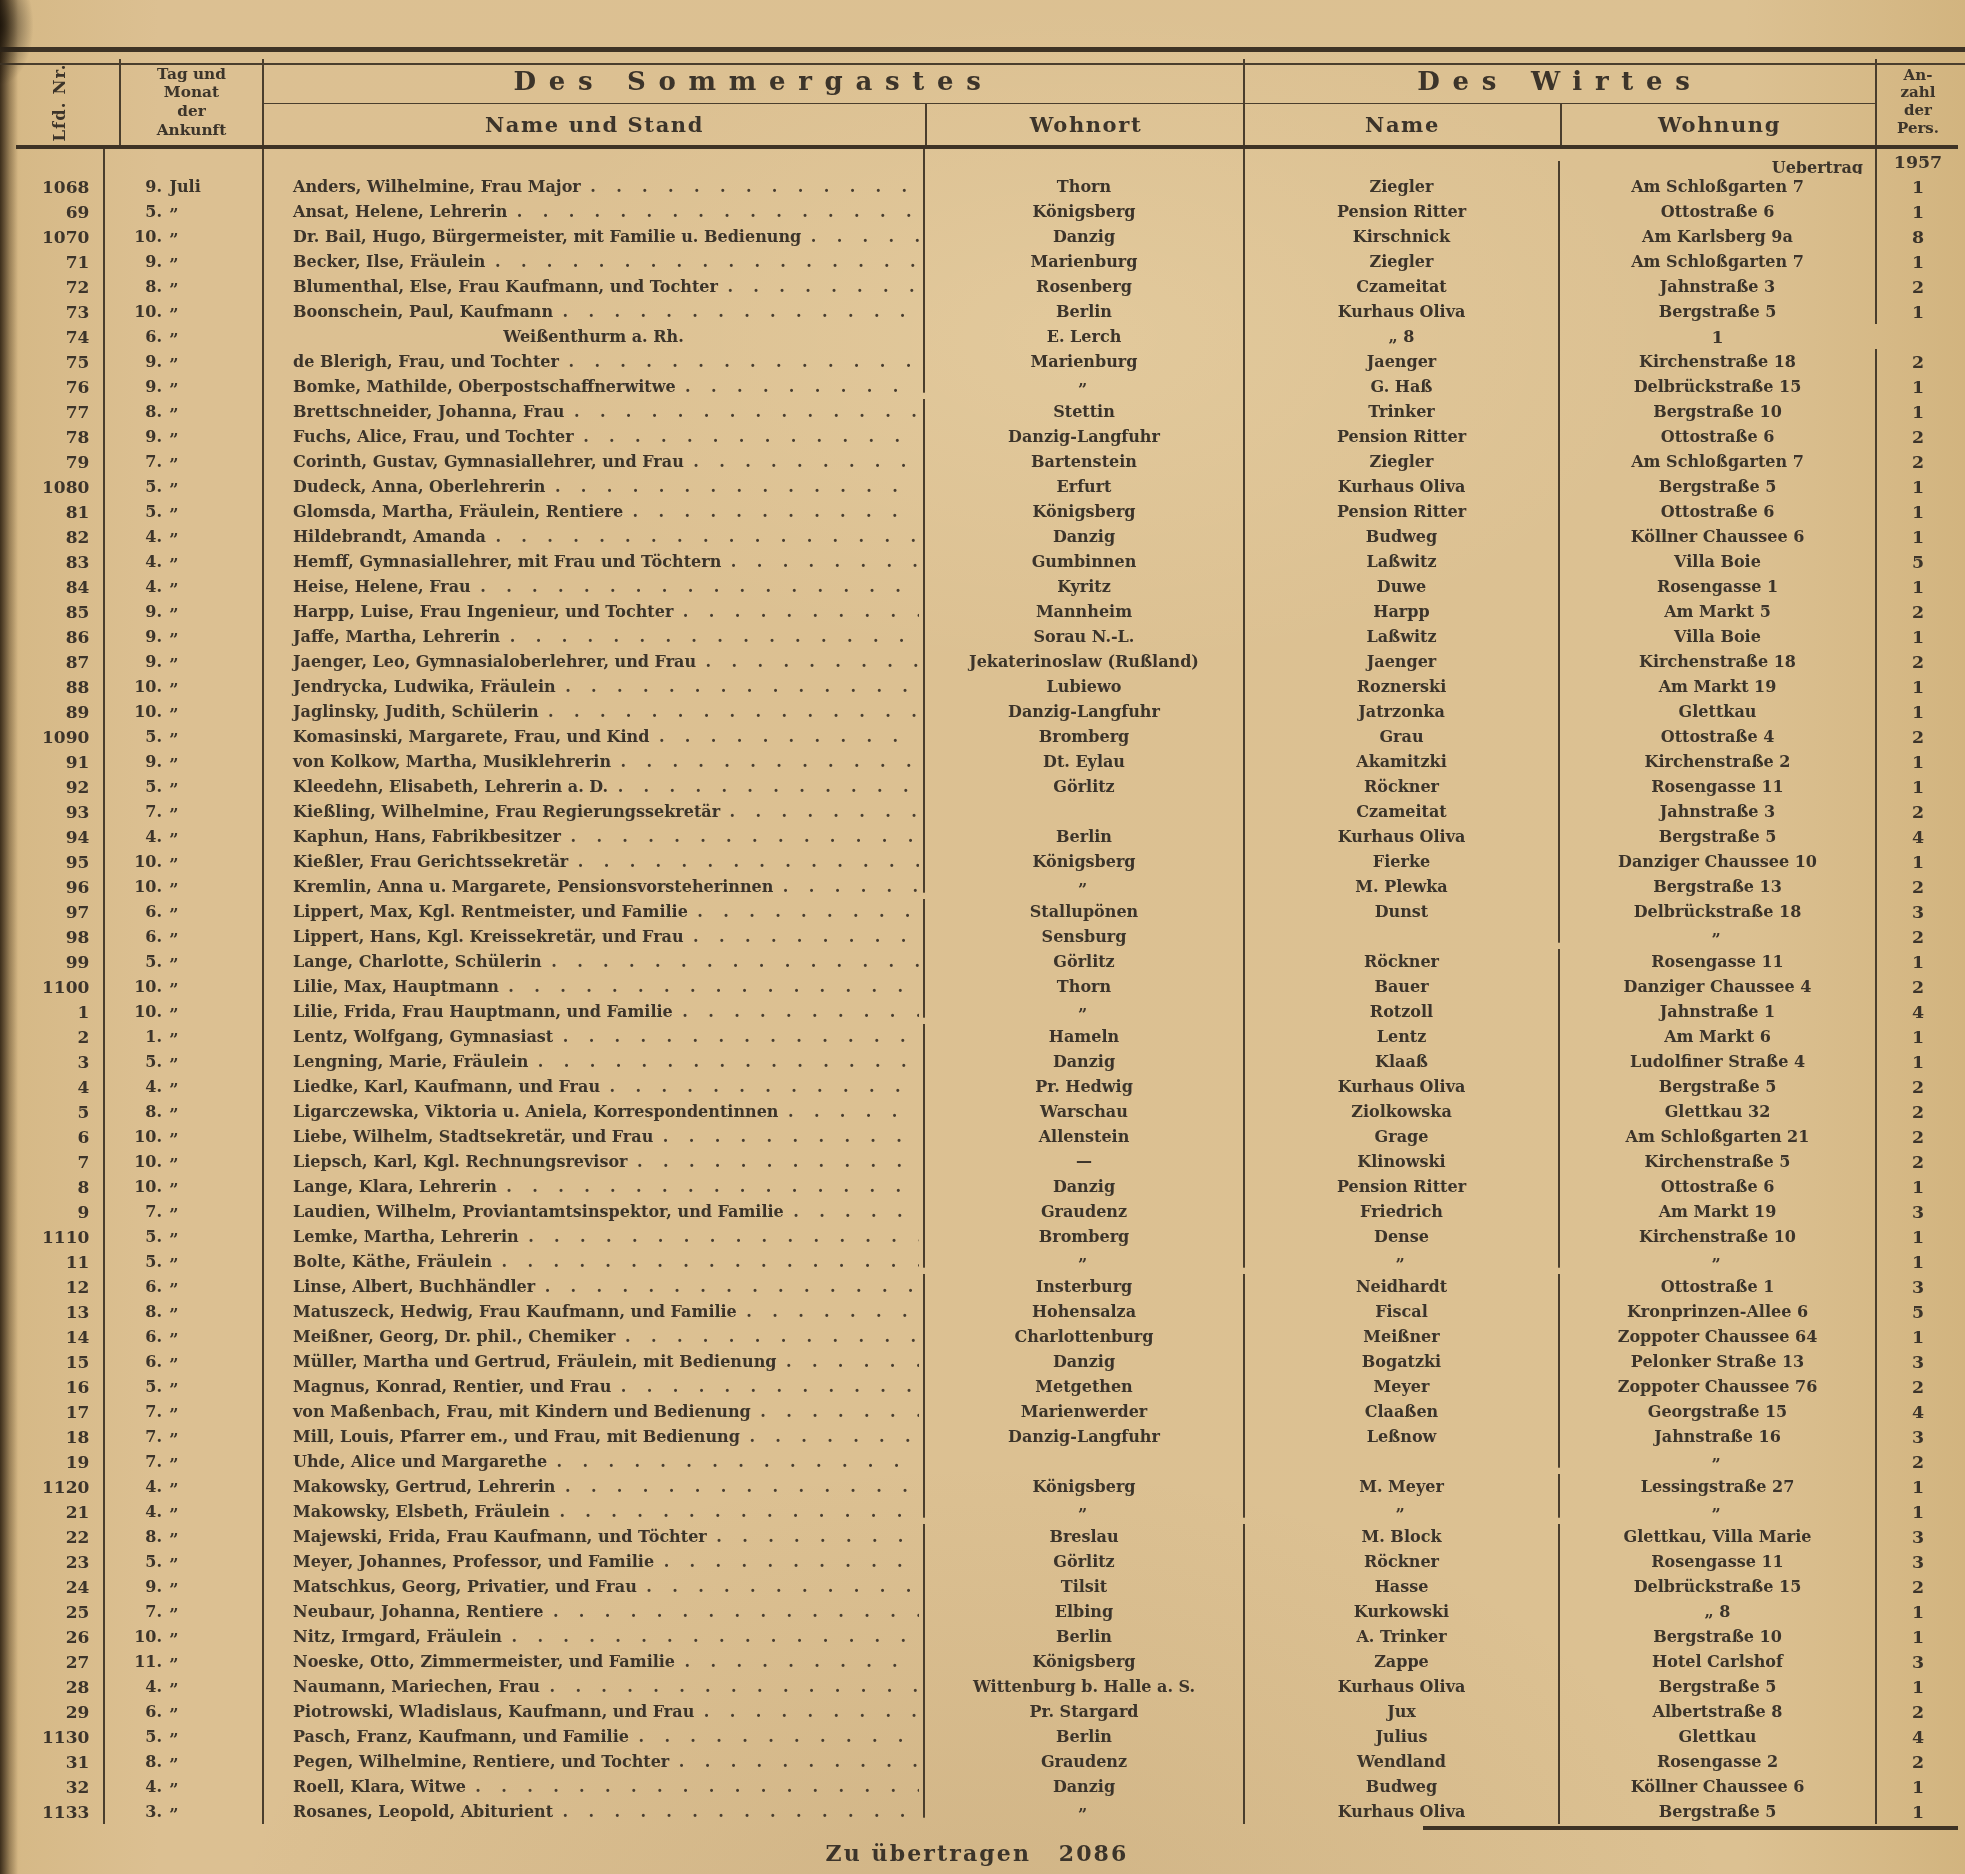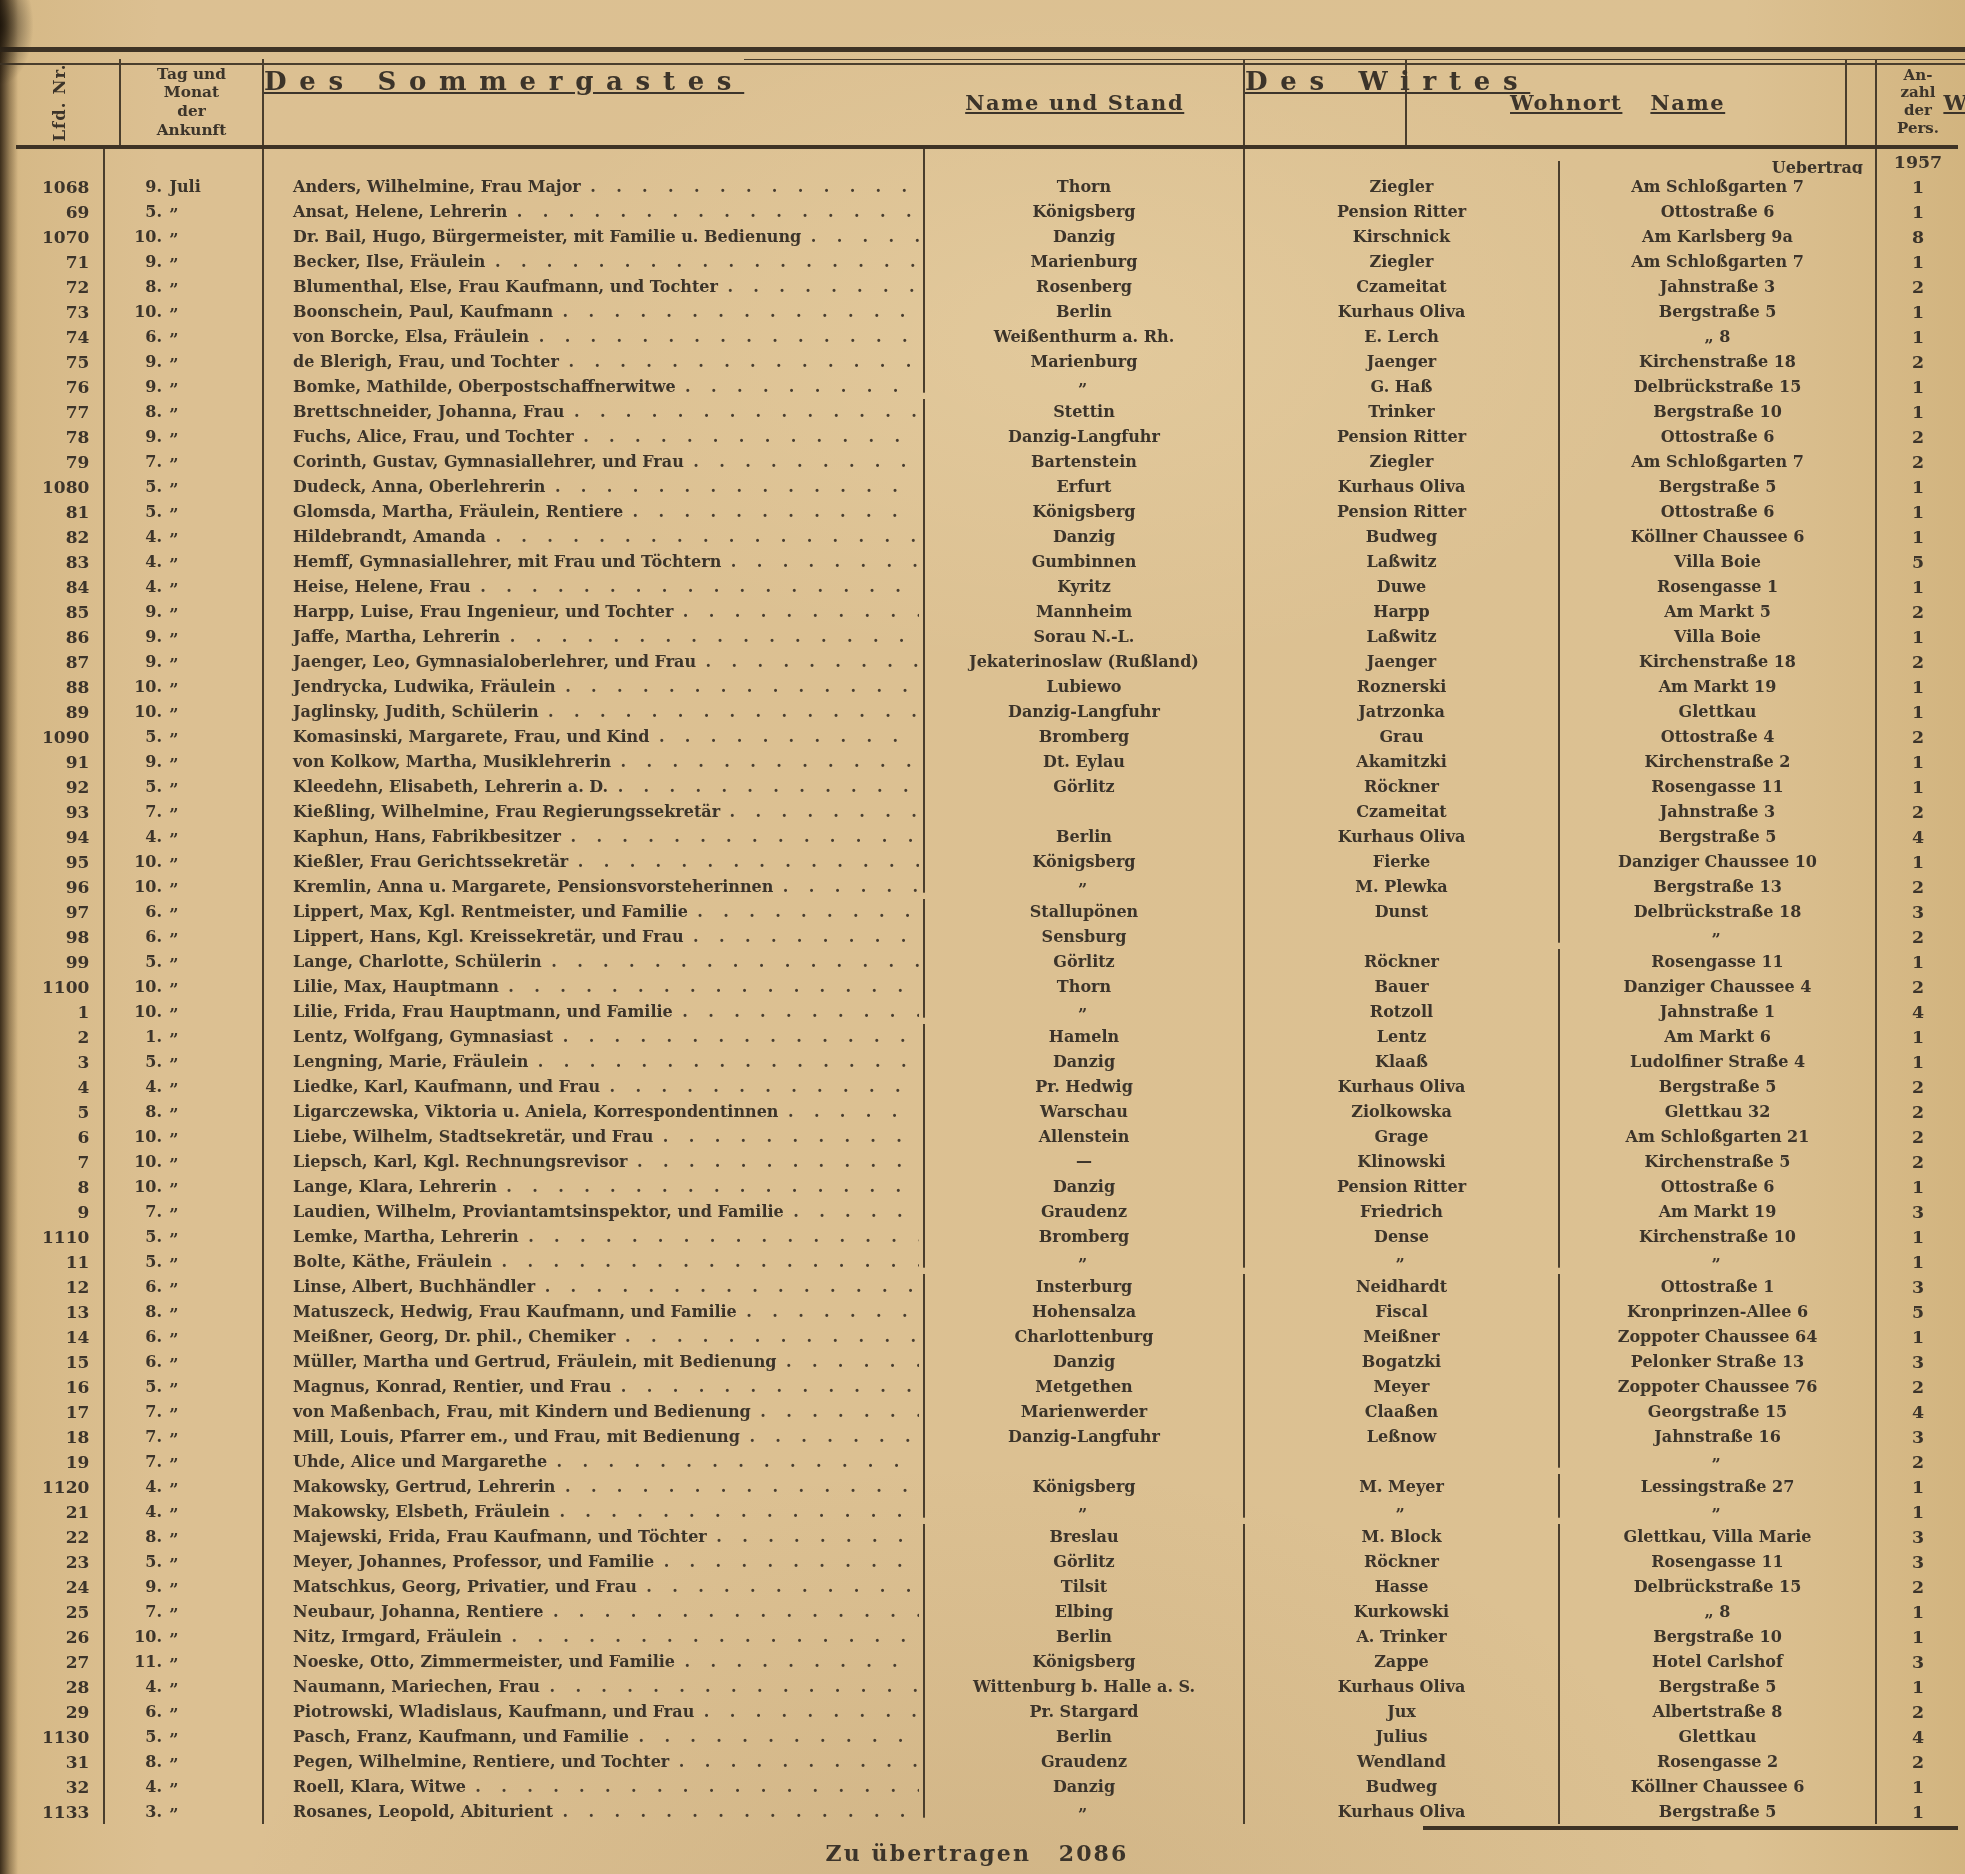--- a/index.html
+++ b/index.html
@@ -27,21 +27,21 @@
     border-top:5.8px solid #3e3325; border-bottom:2.1px solid #4a3e2d;}
   .table{position:absolute; left:16px; top:59px; width:1942px;}
   .hdr{display:grid; grid-template-columns:87px 159px 661px 320px 315px 317px 84px;
     height:86px; border-bottom:4.2px solid #3e3325;}
   .hdr .cell{position:relative;}
   .vline-l{border-left:2.1px solid #4a3e2d;}
   .lfd-hdr{display:flex; align-items:center; justify-content:center;}
   .lfd-hdr span{transform:rotate(-90deg); white-space:nowrap; font-size:16.4px; font-weight:bold; letter-spacing:1.1px;}
   .tag-hdr{display:flex; align-items:center; justify-content:center; text-align:center;
     font-size:15.3px; font-weight:bold; line-height:1.22;margin-left:16px;}
-  .group{display:flex; flex-direction:row;text-decoration:underline;}
+  .group{display:flex; flex-direction:column;}
   .group-title{height:44px; display:flex; align-items:center; justify-content:center;
     font-size:26px; font-weight:bold; letter-spacing:12.7px; white-space:nowrap;}
   .subrow{flex:1; display:grid; border-top:1.6px solid #4a3e2d;}
   .g-guest .subrow{grid-template-columns:661px 320px;}
   .g-host .subrow{grid-template-columns:315px 317px;}
   .subcell{display:flex; align-items:center; justify-content:center;
     font-size:21px; font-weight:bold; letter-spacing:1.6px;}
   .anz-hdr{display:flex; align-items:center; justify-content:center; text-align:center;
     font-size:15px; font-weight:bold; line-height:1.18;}
   .body{}
@@ -216,24 +216,20 @@
     <div class="c c-center vline-l">Bergstraße 5</div>
     <div class="c c-anz vline-l">1</div>
   </div>
 
   <div class="row">
     <div class="c c-lfd">74</div>
     <div class="c c-tag vline-l">
       <span class="day">6.</span>
       <span class="month ditto">„</span>
     </div>
-    <div class="c c-name vline-l">
-      <span class="nm">von Borcke, Elsa, Fräulein</span>
-      <span class="dots"></span>
-    </div>
     <div class="c c-center vline-l">Weißenthurm a. Rh.</div>
     <div class="c c-center vline-l">E. Lerch</div>
     <div class="c c-center vline-l">„  8</div>
     <div class="c c-anz vline-l">1</div>
   </div>
 
   <div class="row">
     <div class="c c-lfd">75</div>
     <div class="c c-tag vline-l">
       <span class="day">9.</span>

